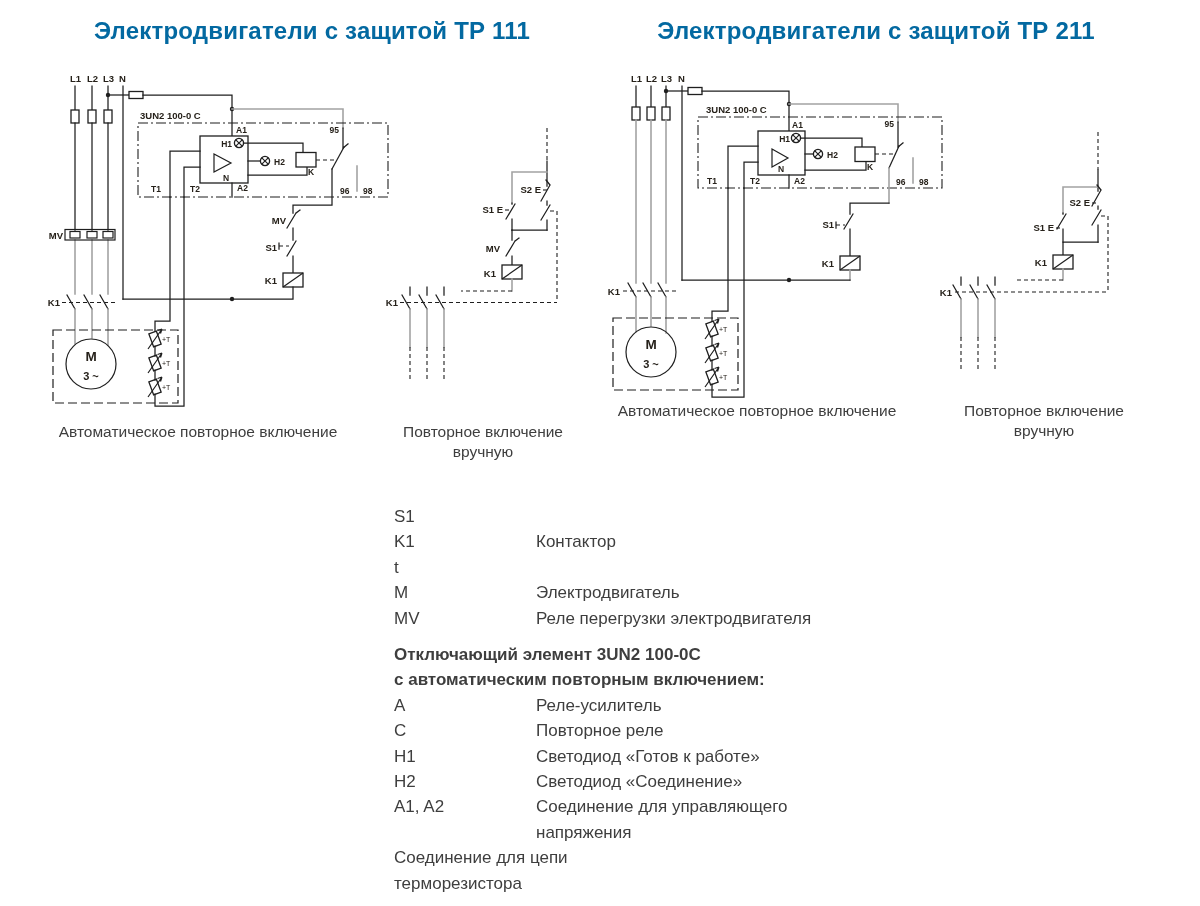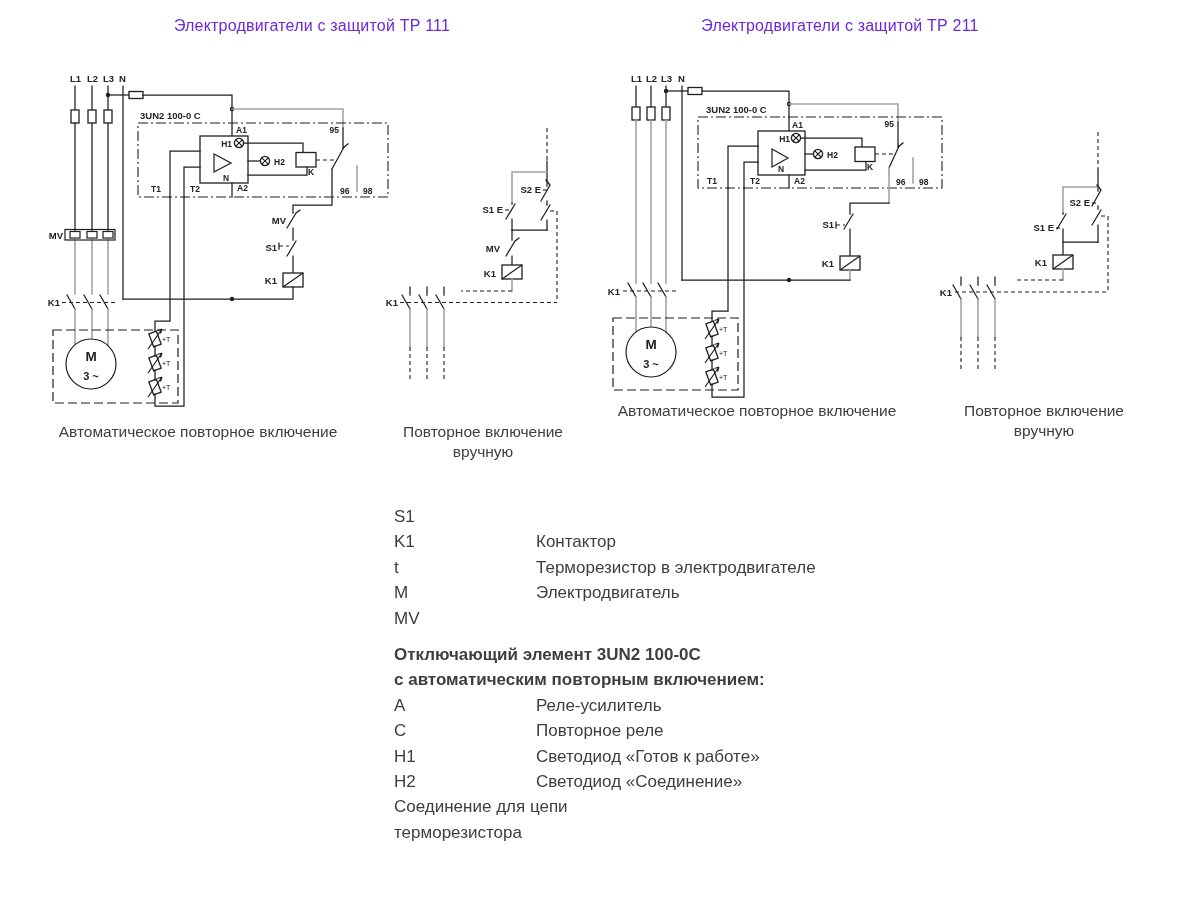--- a/index.html
+++ b/index.html
@@ -1,20 +1,20 @@
 <!DOCTYPE html>
 <html><head>
 <meta charset="utf-8">
 <style>
   html,body{margin:0;padding:0;background:#fff;}
   .stage{position:relative;width:1200px;height:906px;background:#ffffff;overflow:hidden;
          font-family:"Liberation Sans",sans-serif;}
-  .title{position:absolute;top:17px;width:520px;text-align:center;font-size:16px;font-weight:normal;
-         color:#6d28d9;letter-spacing:0.2px;}
-  #t1{left:52px;} #t2{left:580px;}
+  .title{position:absolute;top:17px;width:520px;text-align:center;font-size:24px;font-weight:bold;
+         color:#0369a1;letter-spacing:0.2px;}
+  #t1{left:52px;} #t2{left:616px;}
   svg{position:absolute;left:0;top:0;}
   
   .w   {stroke:#1f1f1f;stroke-width:1.25;fill:none;stroke-linecap:square;}
   .wg  {stroke:#a3a3a3;stroke-width:1.6;fill:none;stroke-linecap:square;}
   .bx  {stroke:#1f1f1f;stroke-width:1.1;fill:none;stroke-dasharray:10 3 2 3;}
   .mbx {stroke:#1f1f1f;stroke-width:1.2;fill:none;stroke-dasharray:9 4;}
   .dsh {stroke:#1f1f1f;stroke-width:1.1;fill:none;stroke-dasharray:4 3;}
   .sym {stroke:#1f1f1f;stroke-width:1.3;fill:#ffffff;}
   .syml{stroke:#1f1f1f;stroke-width:1.2;fill:none;}
   .dot {fill:#1f1f1f;stroke:none;}
@@ -311,28 +311,28 @@
   <div class="legend">
     <div class="lrow">
         <span class="lkey">S1</span>
       </div>
     <div class="lrow">
         <span class="lkey">K1</span>
         <span class="ldesc">Контактор</span>
       </div>
     <div class="lrow">
         <span class="lkey">t</span>
-        <span class="ldesc">Терморезистор в электродвигателе</span>
       </div>
     <div class="lrow">
         <span class="lkey">M</span>
         <span class="ldesc">Электродвигатель</span>
       </div>
     <div class="lrow">
         <span class="lkey">MV</span>
+        <span class="ldesc">Реле перегрузки электродвигателя</span>
       </div>
     <div class="lheader">
       <div>Отключающий элемент 3UN2 100-0C</div>
       <div>с автоматическим повторным включением:</div>
     </div>
     <div class="lrow">
         <span class="lkey">A</span>
         <span class="ldesc">Реле-усилитель</span>
       </div>
     <div class="lrow">
@@ -341,17 +341,22 @@
       </div>
     <div class="lrow">
         <span class="lkey">H1</span>
         <span class="ldesc">Светодиод «Готов к работе»</span>
       </div>
     <div class="lrow">
         <span class="lkey">H2</span>
         <span class="ldesc">Светодиод «Соединение»</span>
       </div>
     <div class="lrow">
+        <span class="lkey">A1, A2</span>
+        <span class="ldesc">Соединение для управляющего
+напряжения</span>
+      </div>
+    <div class="lrow">
         <span class="ldesc">Соединение для цепи
 терморезистора</span>
       </div>
   </div>
 </div>
 
 </body></html>

